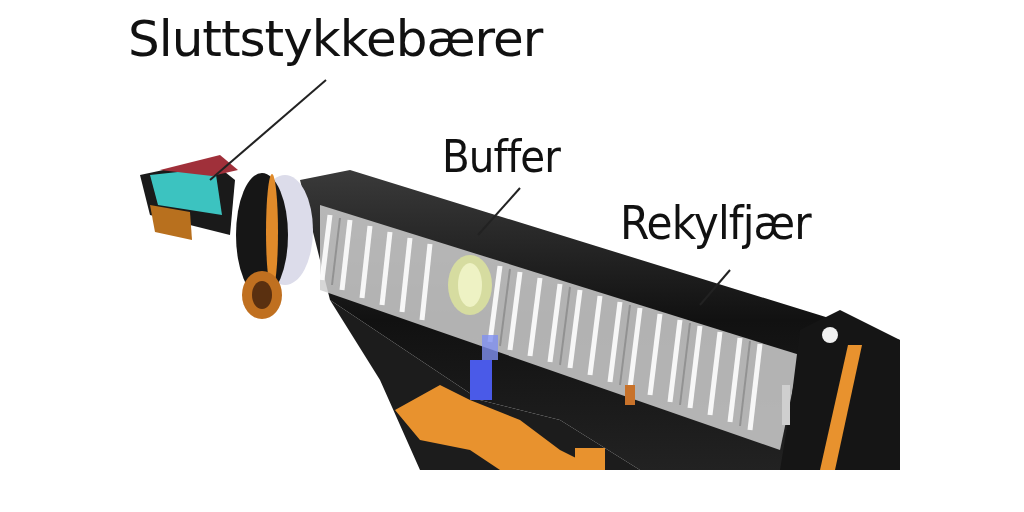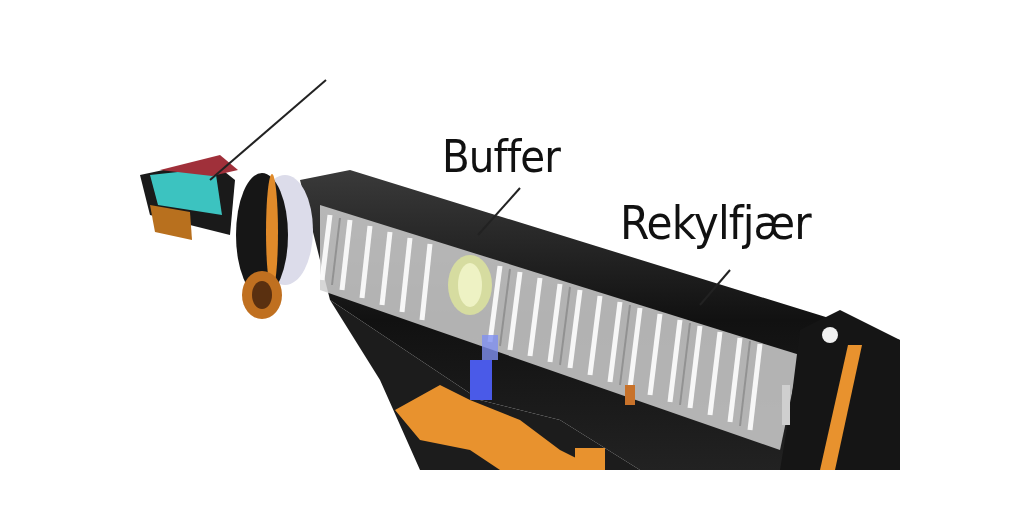--- a/index.html
+++ b/index.html
@@ -104,15 +104,16 @@
       <rect x="782" y="385" width="8" height="40" fill="#cfcfcf"></rect>
     </g>
 
     <g stroke="#222222" stroke-width="2">
       <line x1="326" y1="80" x2="210" y2="180"></line>
       <line x1="520" y1="188" x2="478" y2="235"></line>
       <line x1="730" y1="270" x2="700" y2="305"></line>
     </g>
   </svg>
 
+  <div class="label label-carrier">Sluttstykkebærer</div>
   <div class="label label-buffer">Buffer</div>
   <div class="label label-spring">Rekylfjær</div>
 </div>
 
 </body></html>

